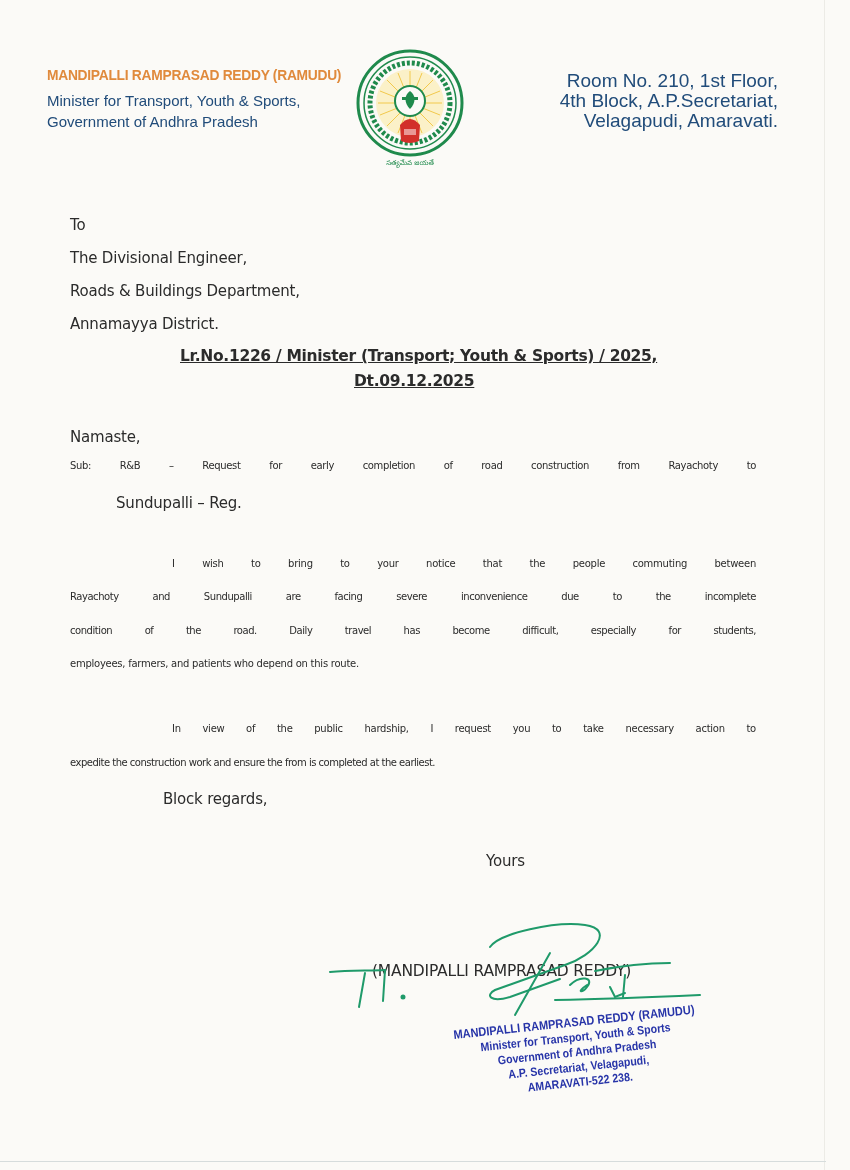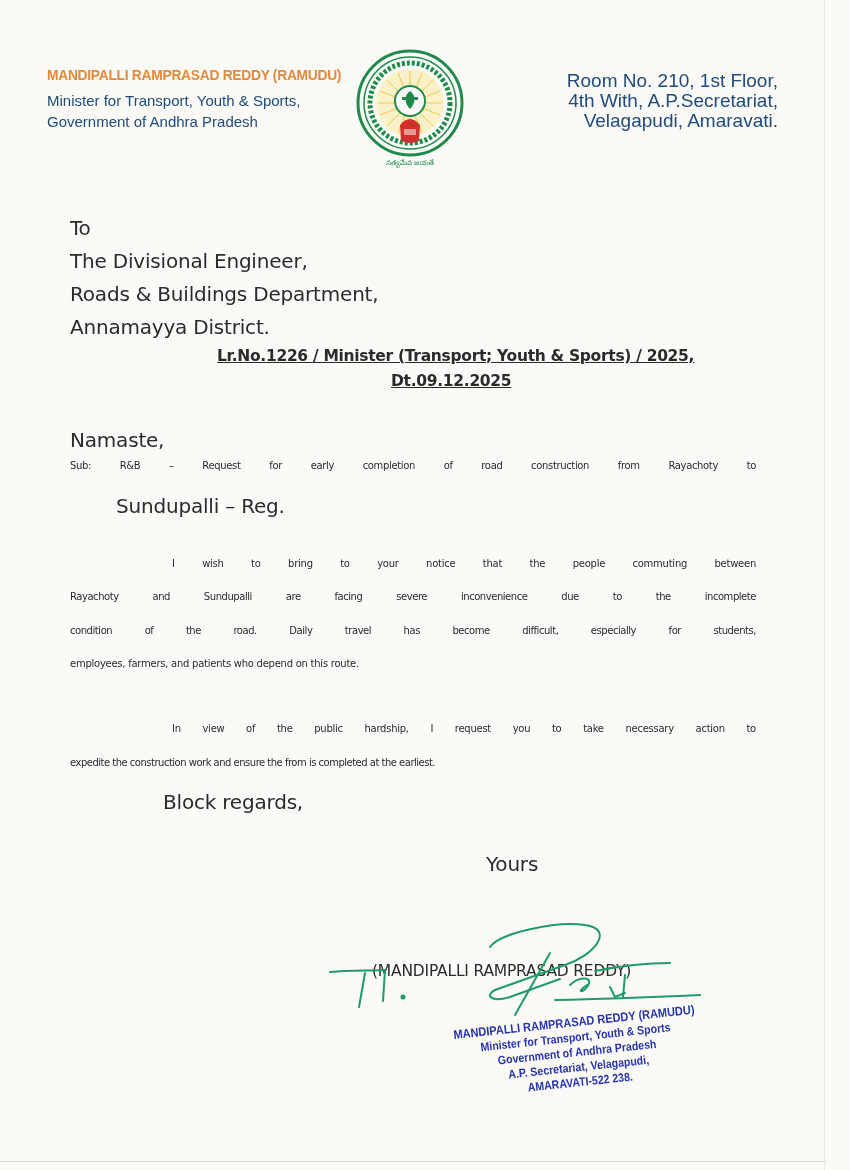--- a/index.html
+++ b/index.html
@@ -43,28 +43,28 @@
     .addr.a1 { top: 70px; }
     .addr.a2 { top: 90px; }
     .addr.a3 { top: 110px; }
     .emblem {
       position: absolute; left: 355px; top: 45px; width: 110px; height: 135px;
     }
     
     .txt {
       position: absolute;
       font-family: "DejaVu Sans", sans-serif;
-      font-size: 20px; color: #2b2b2b; white-space: nowrap;
+      font-size: 15px; color: #2b2b2b; white-space: nowrap;
       letter-spacing: -0.2px;
     }
     .ref {
       position: absolute; white-space: nowrap;
       font-family: "DejaVu Sans", sans-serif;
       font-size: 15.5px; font-weight: bold; color: #2b2b2b;
-      text-decoration: underline; letter-spacing: -0.3px; margin-left: 37px;
+      text-decoration: underline; letter-spacing: -0.3px;
     }
     .just {
       position: absolute; left: 70px; width: 686px;
       font-family: "DejaVu Sans", sans-serif;
       font-size: 10px; color: #2b2b2b;
       text-align: justify; text-align-last: justify;
       white-space: nowrap; letter-spacing: -0.25px;
     }
     .just.last { text-align-last: left; }
     .signame {
@@ -117,21 +117,21 @@
     </g>
     <circle cx="55" cy="56" r="15" fill="#fbfaf7" stroke="#1f8a4c" stroke-width="2"></circle>
     <path d="M55 46 C49 50 49 58 55 64 C61 58 61 50 55 46 Z" fill="#1f8a4c"></path>
     <rect x="47" y="52" width="16" height="3" fill="#1f8a4c"></rect>
     <path d="M45 80 Q55 68 65 80 L64 96 Q55 100 46 96 Z" fill="#d2302a"></path>
     <rect x="49" y="84" width="12" height="6" fill="#fff" opacity="0.5"></rect>
     <text x="55" y="120" font-size="7" fill="#1f8a4c" text-anchor="middle" font-family="DejaVu Sans, sans-serif">సత్యమేవ జయతే</text>
   </svg>
 
   <div class="addr a1">Room No. 210, 1st Floor,</div>
-  <div class="addr a2">4th With, A.P.Secretariat,</div>
+  <div class="addr a2">4th Block, A.P.Secretariat,</div>
   <div class="addr a3">Velagapudi, Amaravati.</div>
 </div>
 
 <div>
   <div class="txt" style="left:70px; top:216px;">To</div>
   <div class="txt" style="left:70px; top:249px;">The Divisional Engineer,</div>
   <div class="txt" style="left:70px; top:282px;">Roads &amp; Buildings Department,</div>
   <div class="txt" style="left:70px; top:315px;">Annamayya District.</div>
 </div>
 

